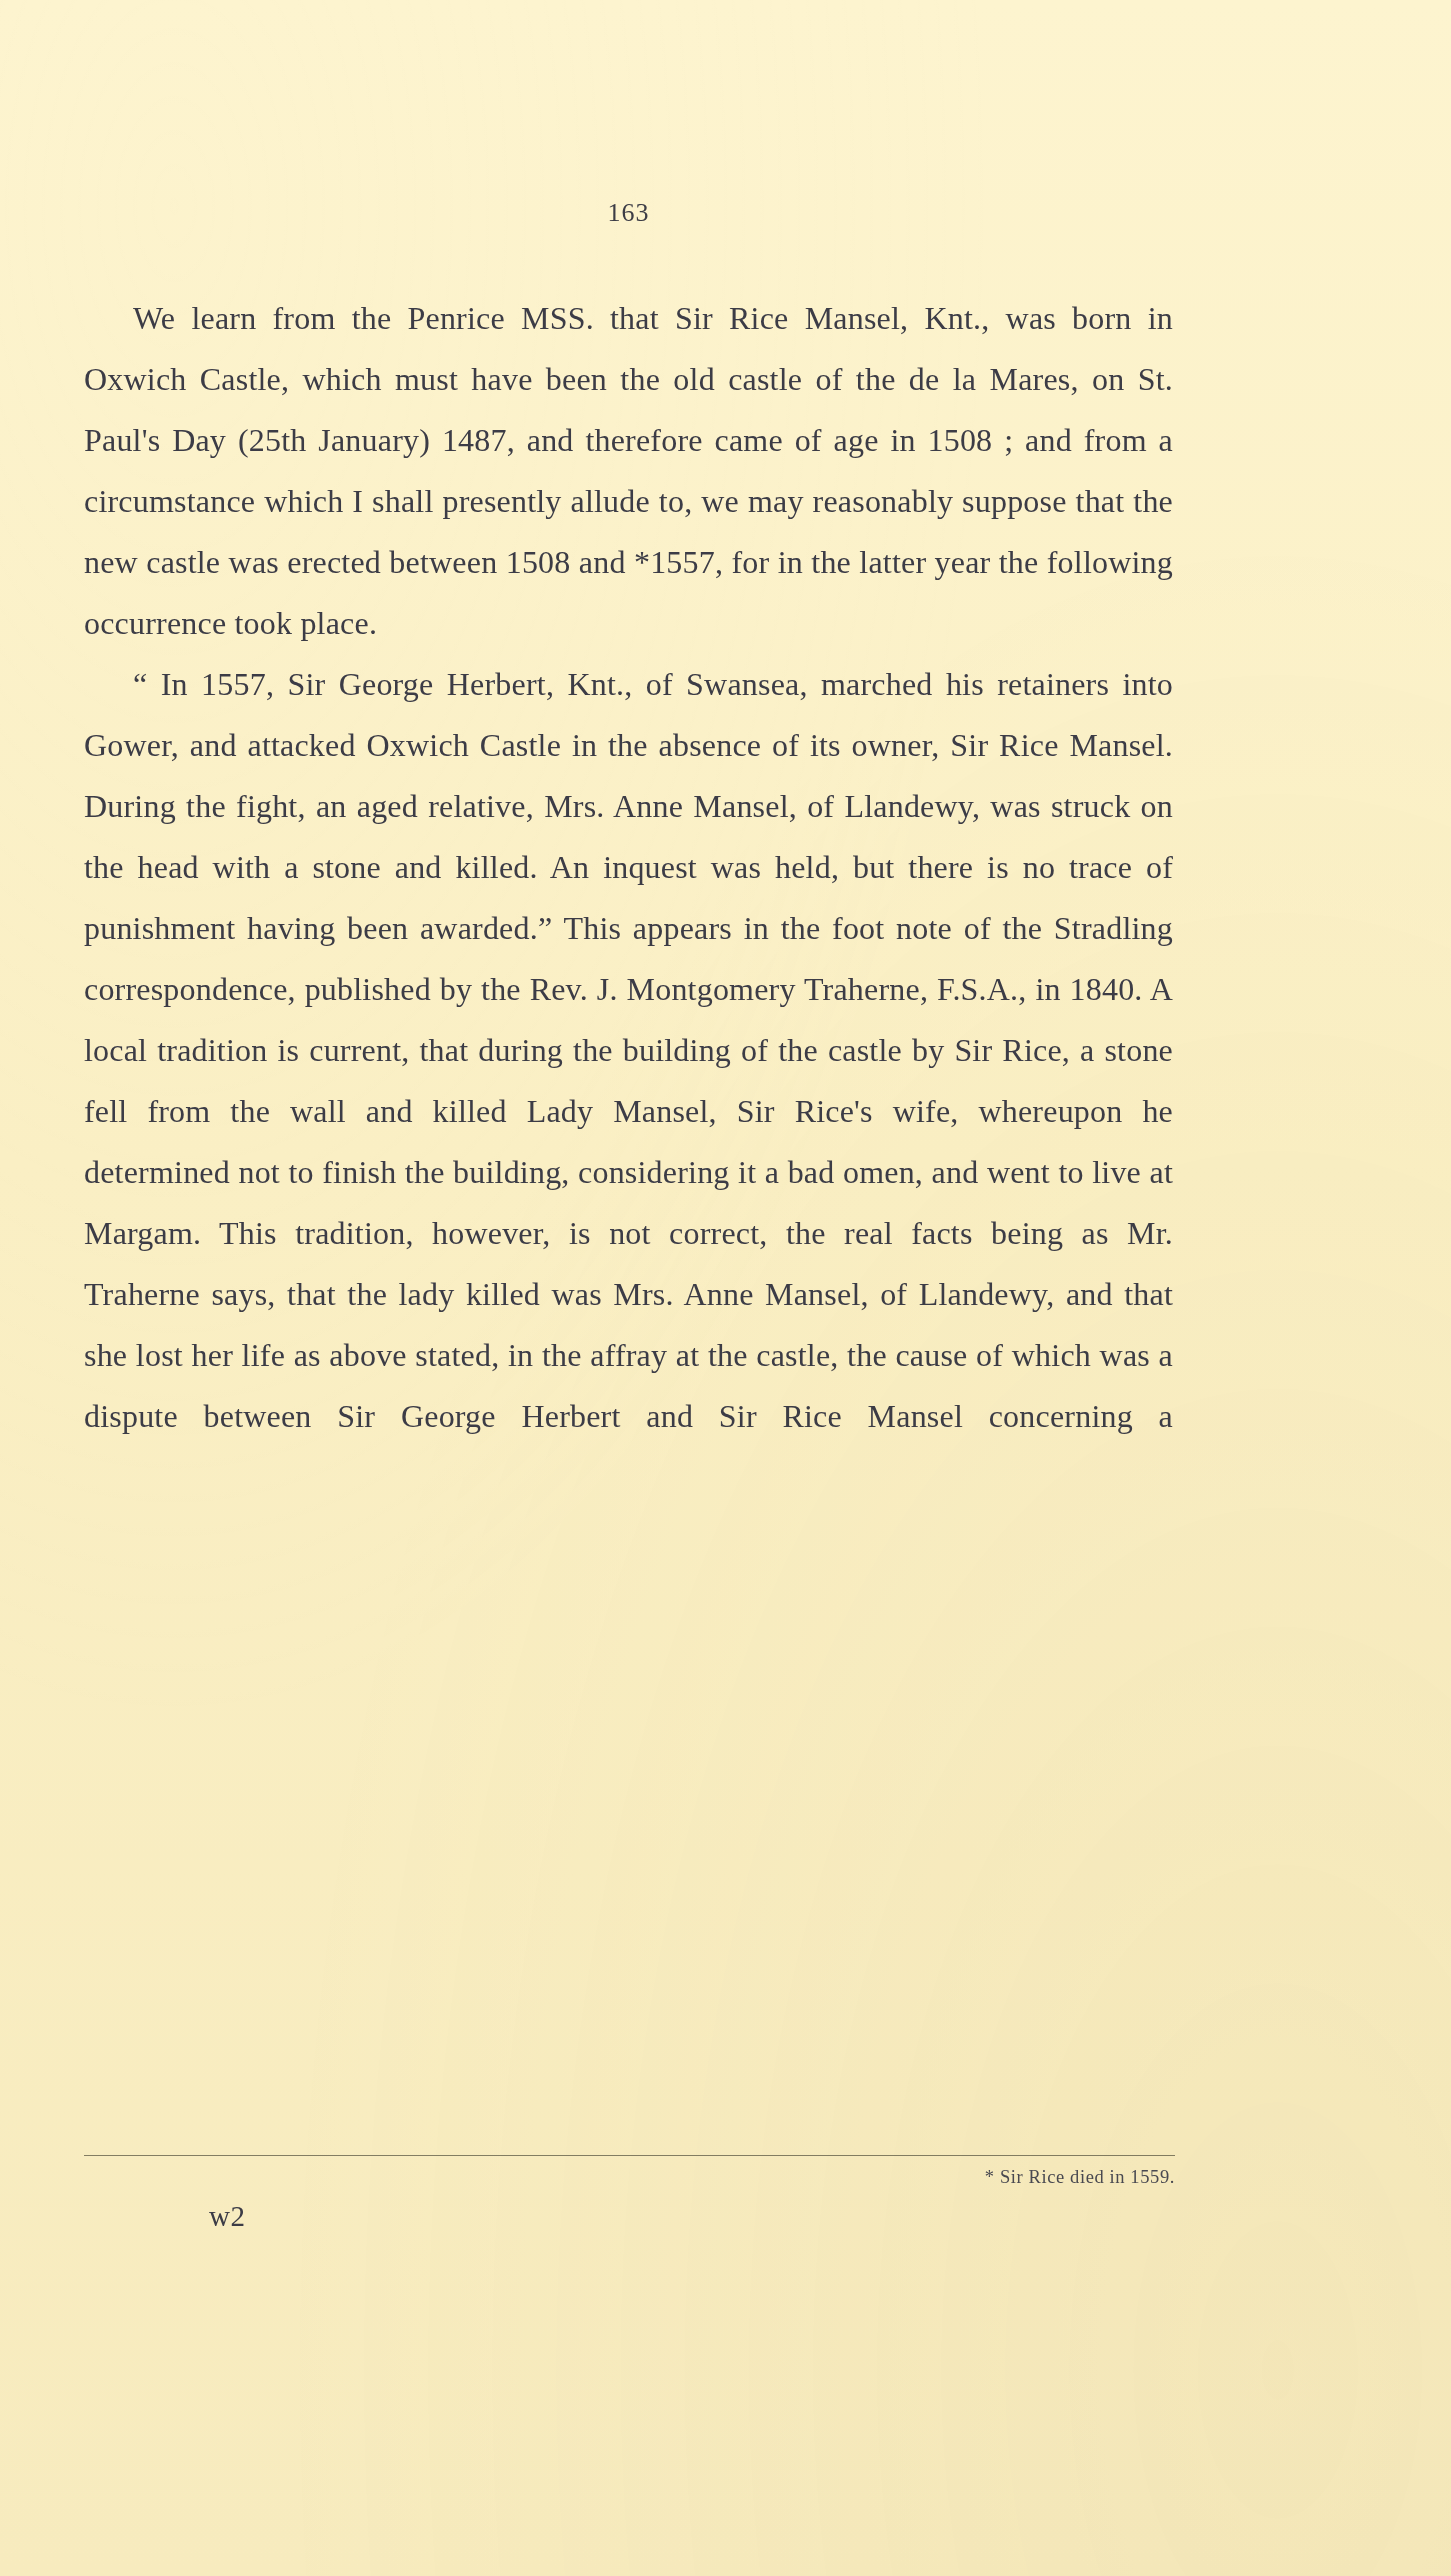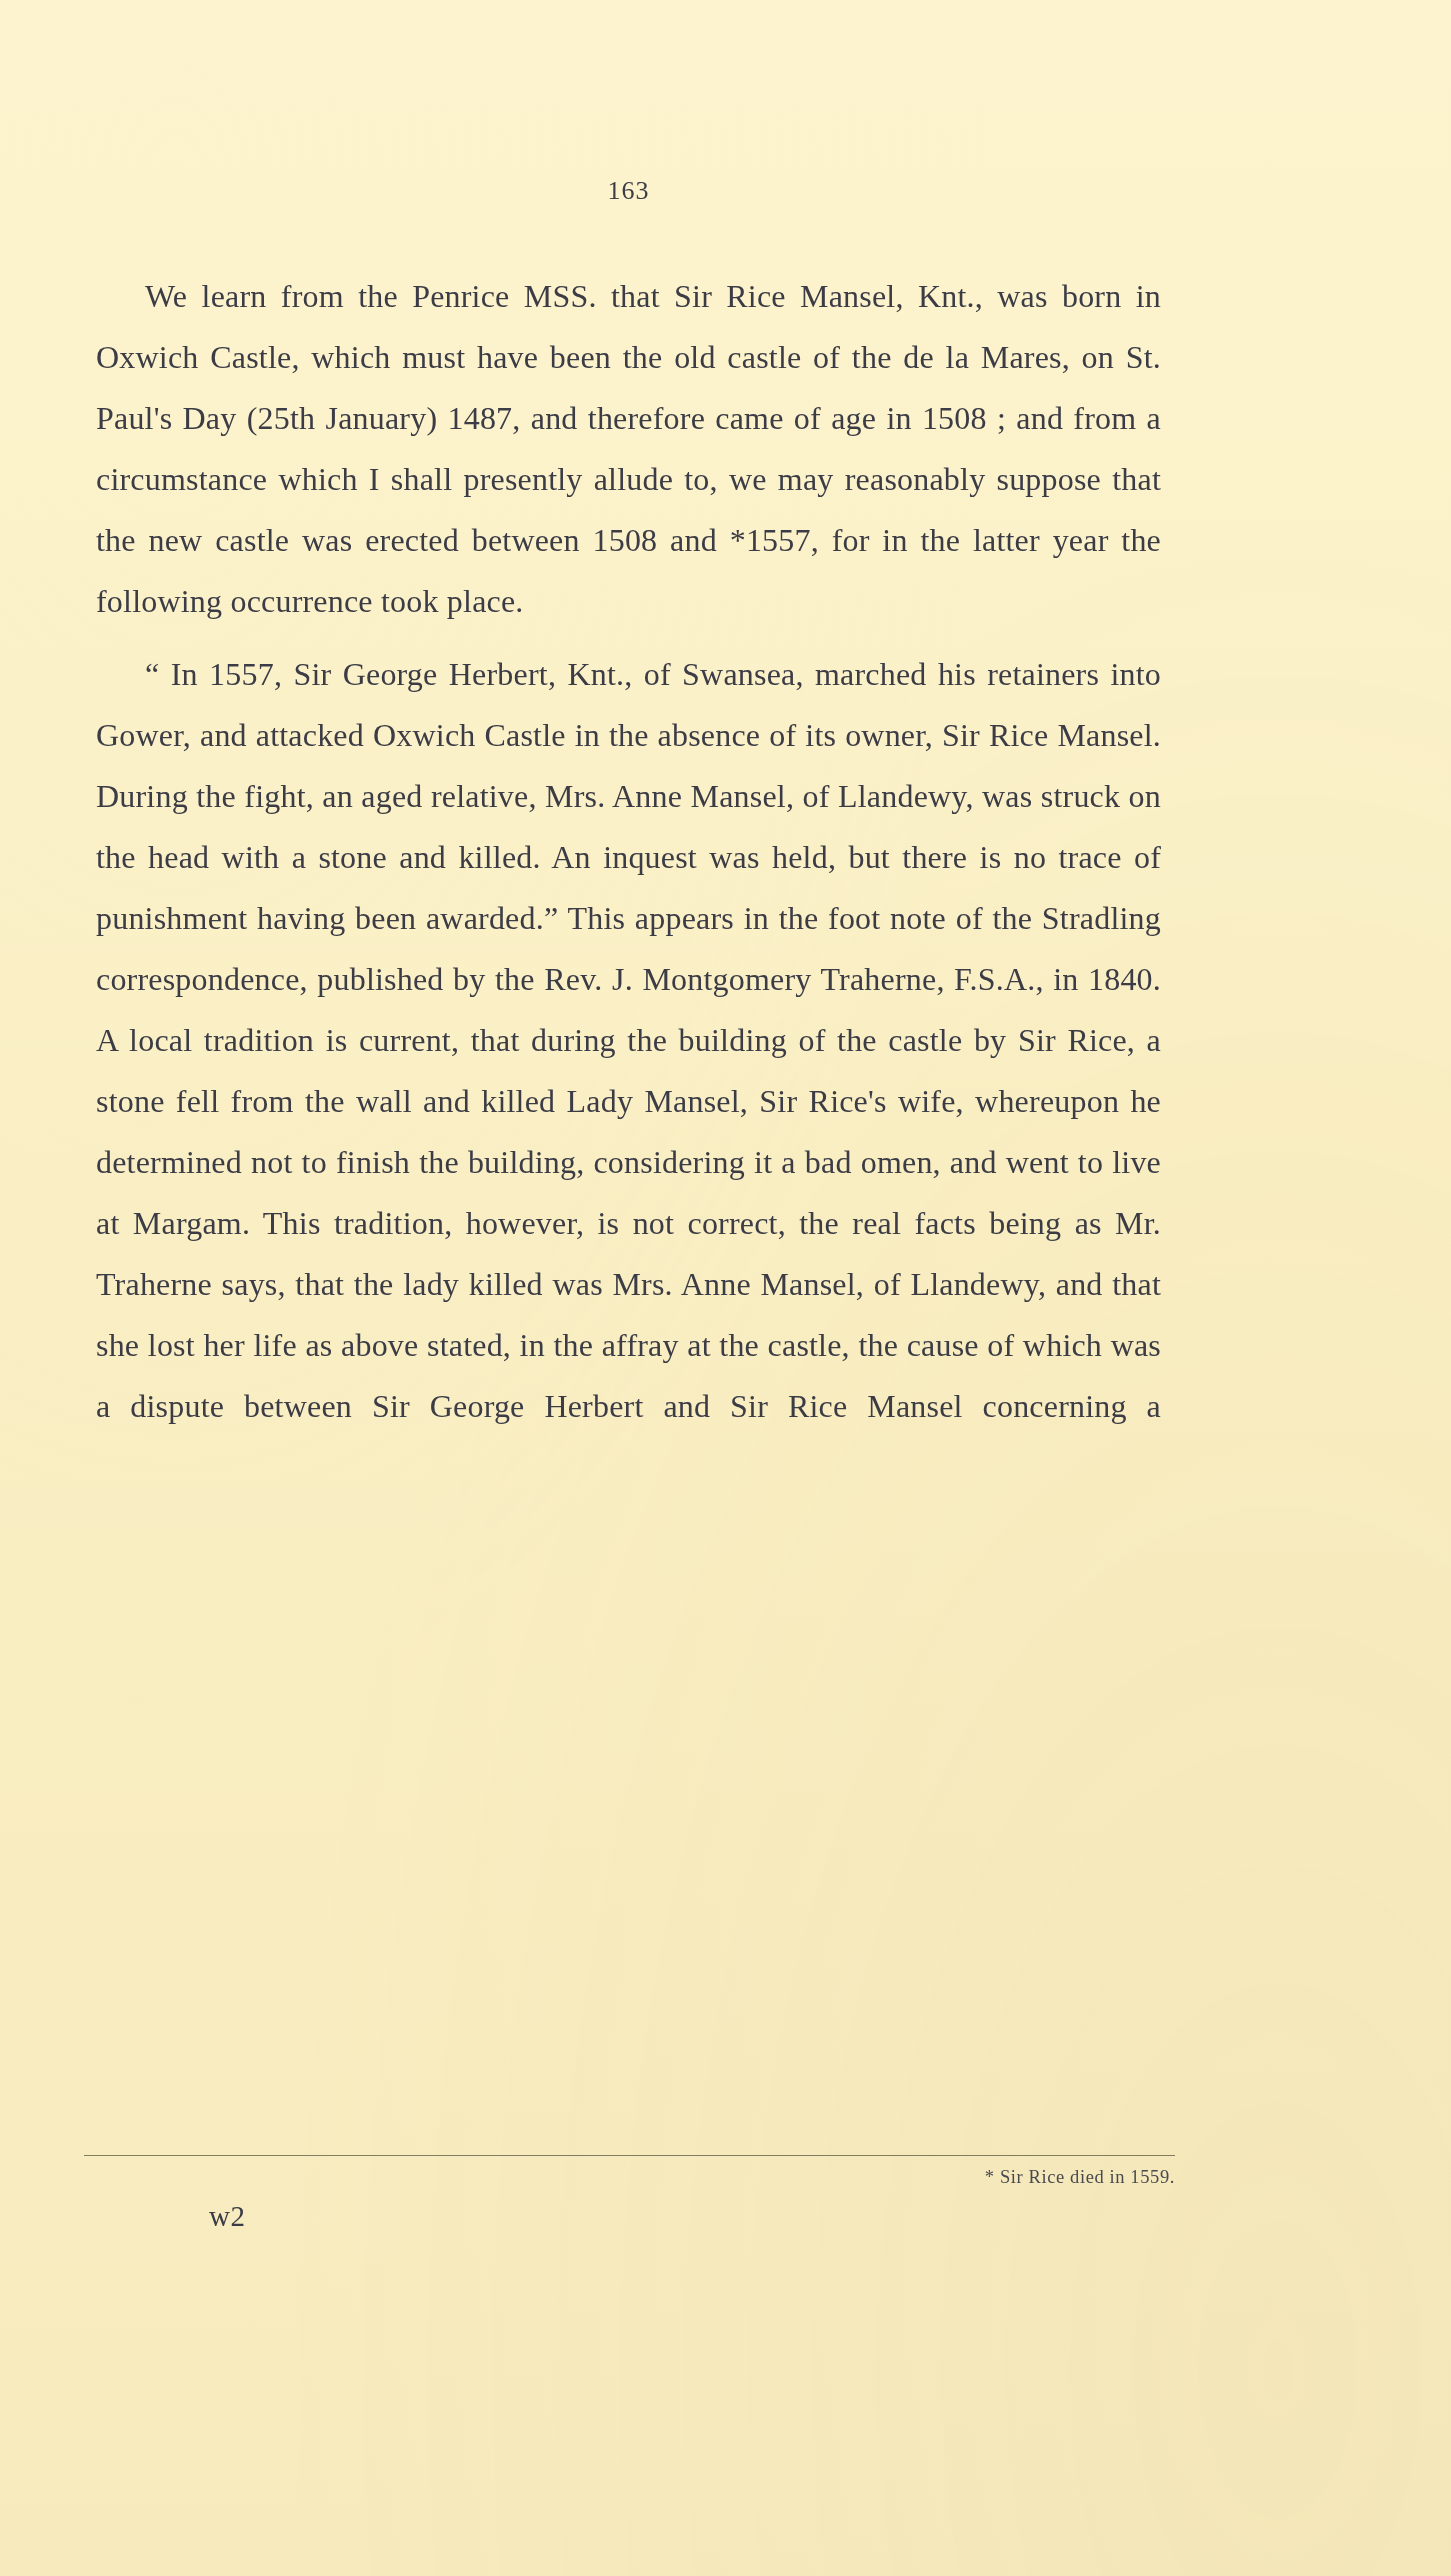--- a/index.html
+++ b/index.html
@@ -17,41 +17,41 @@
   .page {
     position: relative;
     width: 1452px;
     height: 2576px;
     background: linear-gradient(180deg, #fdf4cf 0%, #faefc4 45%, #f7ebbe 100%);
     box-sizing: border-box;
   }
   .page-inner {
     position: absolute;
     left: 84px;
-    top: 176px;
+    top: 198px;
     width: 1089px;
   }
   .folio {
     text-align: center;
     font-size: 26px;
     letter-spacing: 1px;
     color: #3d3d46;
     margin: 0 0 60px 0;
     font-family: "Liberation Serif", serif;
   }
   .body-text {
     font-size: 32px;
     line-height: 61px;
     color: #3c3c46;
     text-align: justify;
     text-align-last: justify;
     letter-spacing: 0.2px;
   }
   .para {
-    margin: 12px;
+    margin: 0;
     text-indent: 49px;
     text-align: justify;
     text-align-last: justify;
   }
   .para + .para {
     margin-top: 0;
   }
   .para.p1 {
     
     text-align-last: left;

